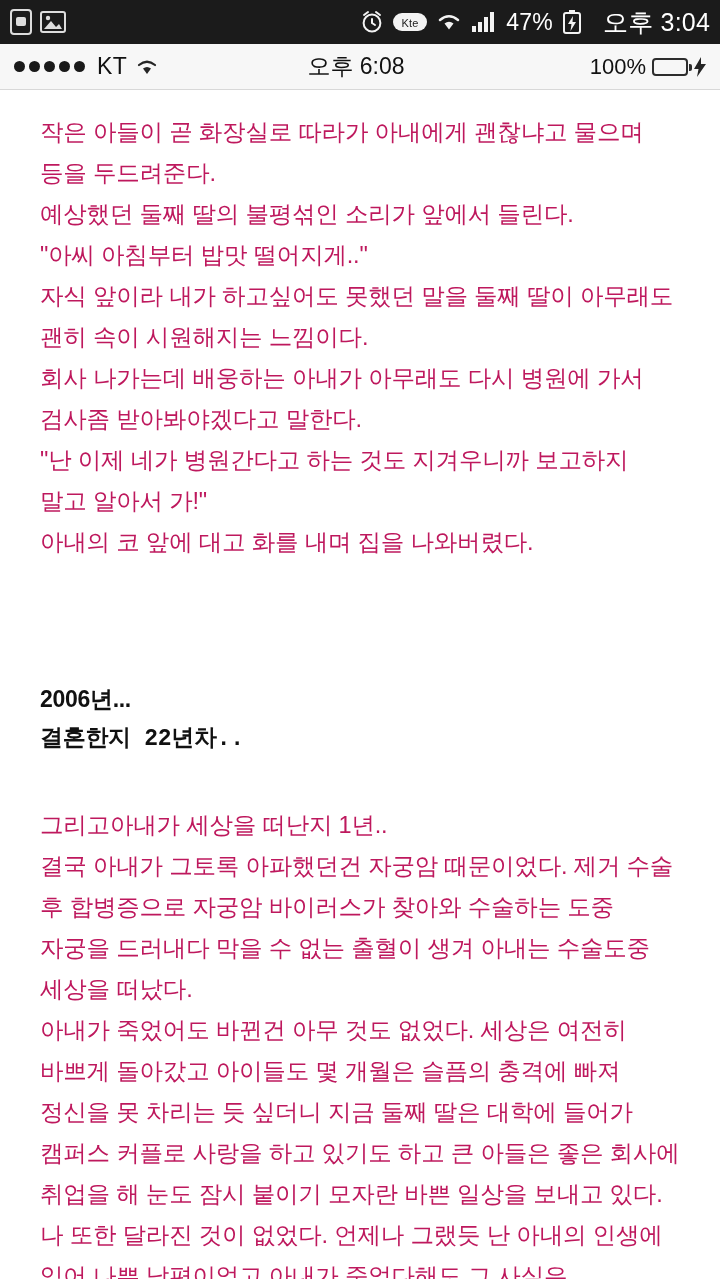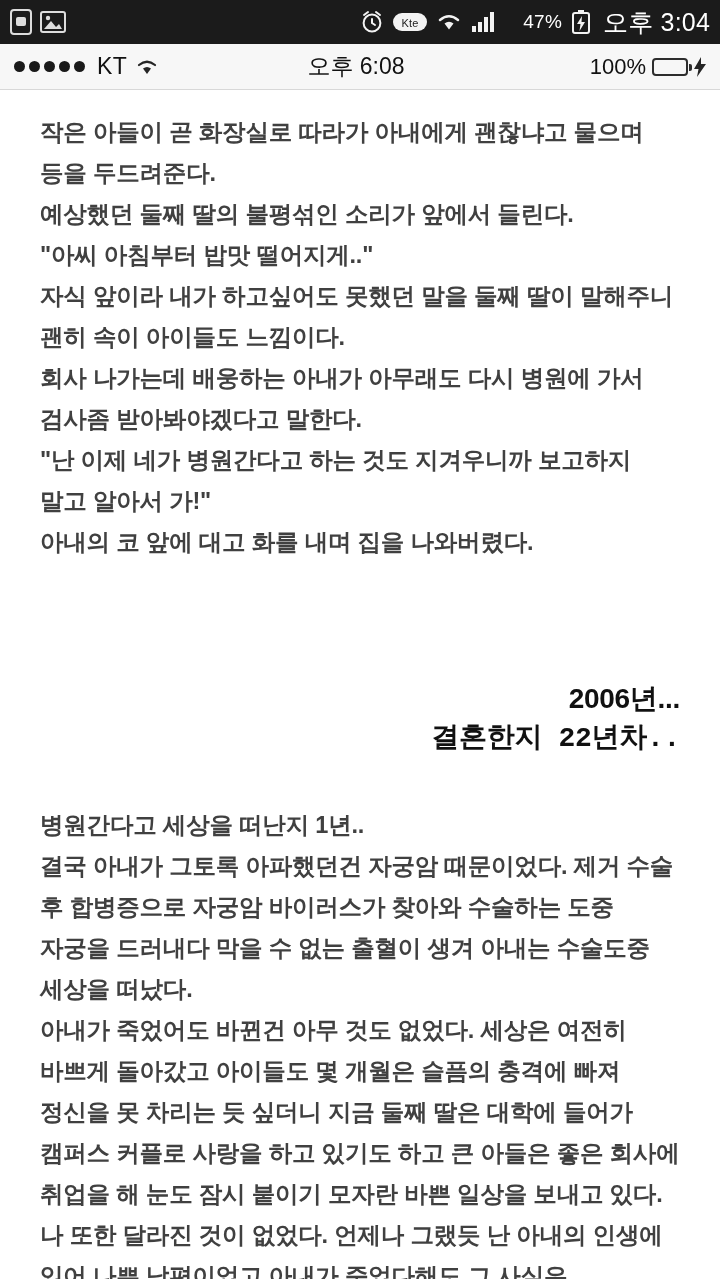--- a/index.html
+++ b/index.html
@@ -41,22 +41,22 @@
     display: flex;
     align-items: center;
     gap: 9px;
   }
   .sys-ic {
     display: inline-flex;
     align-items: center;
     justify-content: center;
     opacity: 0.95;
   }
-  .clock-text { font-size: 25px; margin-left: 3px; }
-  .batt-pct { font-size: 19px; margin-left: 17px; }
+  .clock-text { font-size: 25px; margin-left: 12px; }
+  .batt-pct { font-size: 23px; }
 
   
   .ios-statusbar {
     height: 46px;
     background: #f7f7f7;
     border-bottom: 1px solid #d8d8d8;
     color: #111;
     display: flex;
     align-items: center;
     padding: 12px 14px;
@@ -111,33 +111,31 @@
   .content {
     flex: 1 1 auto;
     background: #ffffff;
     overflow: hidden;
     position: relative;
     padding: 22px 40px 0 40px;
   }
   .para {
     font-size: 23.5px;
     line-height: 41px;
-    color: #404040;
+    color: #be185d;
     letter-spacing: -0.2px;
     word-break: keep-all;
-    font-weight: bold;
   }
   .gap-block { height: 116px; }
   .heading {
-    font-size: 28px;
+    font-size: 23px;
     line-height: 40px;
     font-weight: bold;
     color: #111;
     letter-spacing: -0.3px;
-    text-align: right;
   }
   .heading .line2 { display: block; font-family: Liberation Mono, monospace; }
   .gap-small { height: 46px; }
 </style>
 </head>
 <body>
 
 <div class="screen">
 
   <div class="android-statusbar">
@@ -223,34 +221,34 @@
         </svg>
       </span>
     </div>
   </div>
 
   <div class="content">
 
     <p class="para">작은 아들이 곧 화장실로 따라가 아내에게 괜찮냐고 물으며 등을 두드려준다.</p>
     <p class="para">예상했던 둘째 딸의 불평섞인 소리가 앞에서 들린다.</p>
     <p class="para">"아씨 아침부터 밥맛 떨어지게.."</p>
-    <p class="para">자식 앞이라 내가 하고싶어도 못했던 말을 둘째 딸이 말해주니 괜히 속이 아이들도 느낌이다.</p>
+    <p class="para">자식 앞이라 내가 하고싶어도 못했던 말을 둘째 딸이 아무래도 괜히 속이 시원해지는 느낌이다.</p>
     <p class="para">회사 나가는데 배웅하는 아내가 아무래도 다시 병원에 가서 검사좀 받아봐야겠다고 말한다.</p>
     <p class="para">"난 이제 네가 병원간다고 하는 것도 지겨우니까 보고하지 말고 알아서 가!"</p>
     <p class="para">아내의 코 앞에 대고 화를 내며 집을 나와버렸다.</p>
 
     <div class="gap-block"></div>
 
     <div class="heading">
       <span>2006년...</span>
       <span class="line2">결혼한지 22년차..</span>
     </div>
 
     <div class="gap-small"></div>
 
-    <p class="para">병원간다고 세상을 떠난지 1년..</p>
+    <p class="para">그리고아내가 세상을 떠난지 1년..</p>
     <p class="para">결국 아내가 그토록 아파했던건 자궁암 때문이었다. 제거 수술 후 합병증으로 자궁암 바이러스가 찾아와 수술하는 도중 자궁을 드러내다 막을 수 없는 출혈이 생겨 아내는 수술도중 세상을 떠났다.</p>
     <p class="para">아내가 죽었어도 바뀐건 아무 것도 없었다. 세상은 여전히 바쁘게 돌아갔고 아이들도 몇 개월은 슬픔의 충격에 빠져 정신을 못 차리는 듯 싶더니 지금 둘째 딸은 대학에 들어가 캠퍼스 커플로 사랑을 하고 있기도 하고 큰 아들은 좋은 회사에 취업을 해 눈도 잠시 붙이기 모자란 바쁜 일상을 보내고 있다.</p>
     <p class="para">나 또한 달라진 것이 없었다. 언제나 그랬듯 난 아내의 인생에 있어 나쁜 남편이었고 아내가 죽었다해도 그 사실은 변함없는거니까...</p>
 
   </div>
 
 </div>
 
 </body></html>

